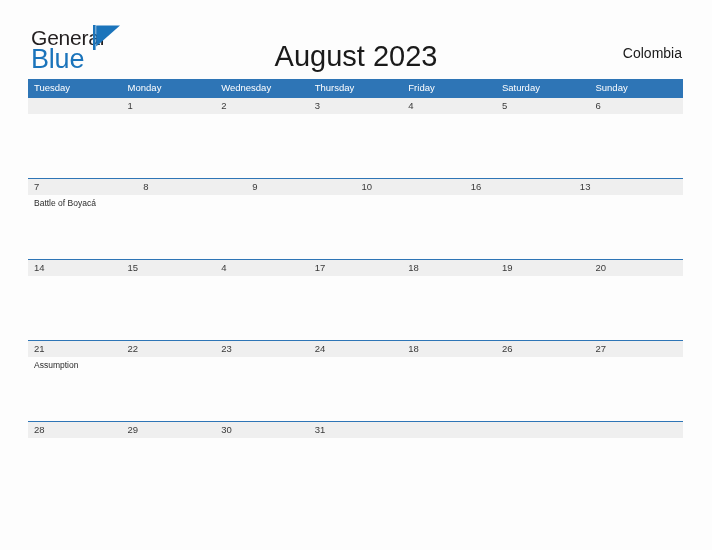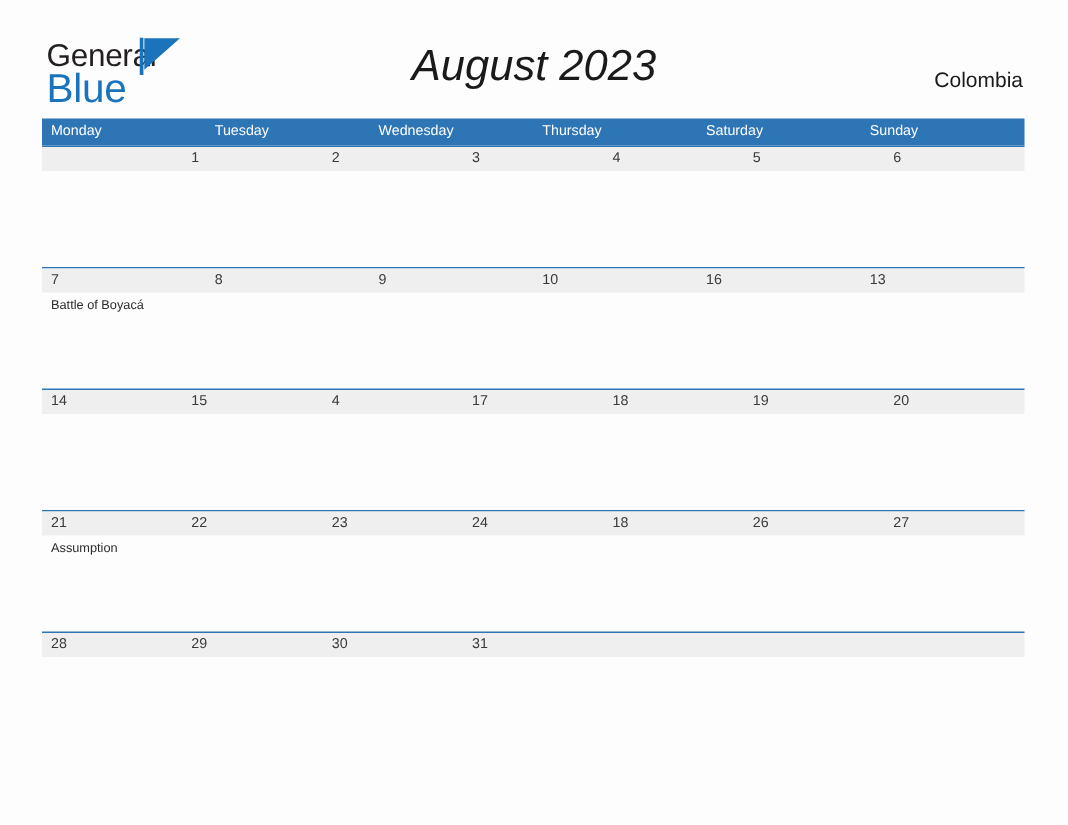--- a/index.html
+++ b/index.html
@@ -57,22 +57,21 @@
   .cal-title {
     position: absolute;
     left: 0;
     right: 0;
     top: 28px;
     text-align: center;
     font-size: 29px;
     font-weight: normal;
     color: #1a1a1a;
     letter-spacing: 0px;
-    margin: 0;
-    font-style: italic;
+    margin: 12px;
   }
 
   .cal-country {
     position: absolute;
     right: 30px;
     top: 45px;
     font-size: 14px;
     color: #1a1a1a;
   }
 
@@ -161,24 +160,25 @@
   </div>
 
   <h1 class="cal-title">August 2023</h1>
 
   <div class="cal-country">Colombia</div>
 </div>
 
 <div class="calendar">
 
   <div class="weekday-row">
+    <div class="weekday-cell">Tuesday</div>
     <div class="weekday-cell">Monday</div>
-    <div class="weekday-cell">Tuesday</div>
     <div class="weekday-cell">Wednesday</div>
     <div class="weekday-cell">Thursday</div>
+    <div class="weekday-cell">Friday</div>
     <div class="weekday-cell">Saturday</div>
     <div class="weekday-cell">Sunday</div>
   </div>
 
   <div class="week-row">
     <div class="week-band"></div>
     <div class="day-cells">
       <div class="day-cell empty">
         <span class="day-number"></span>
         <span class="day-event"></span>

